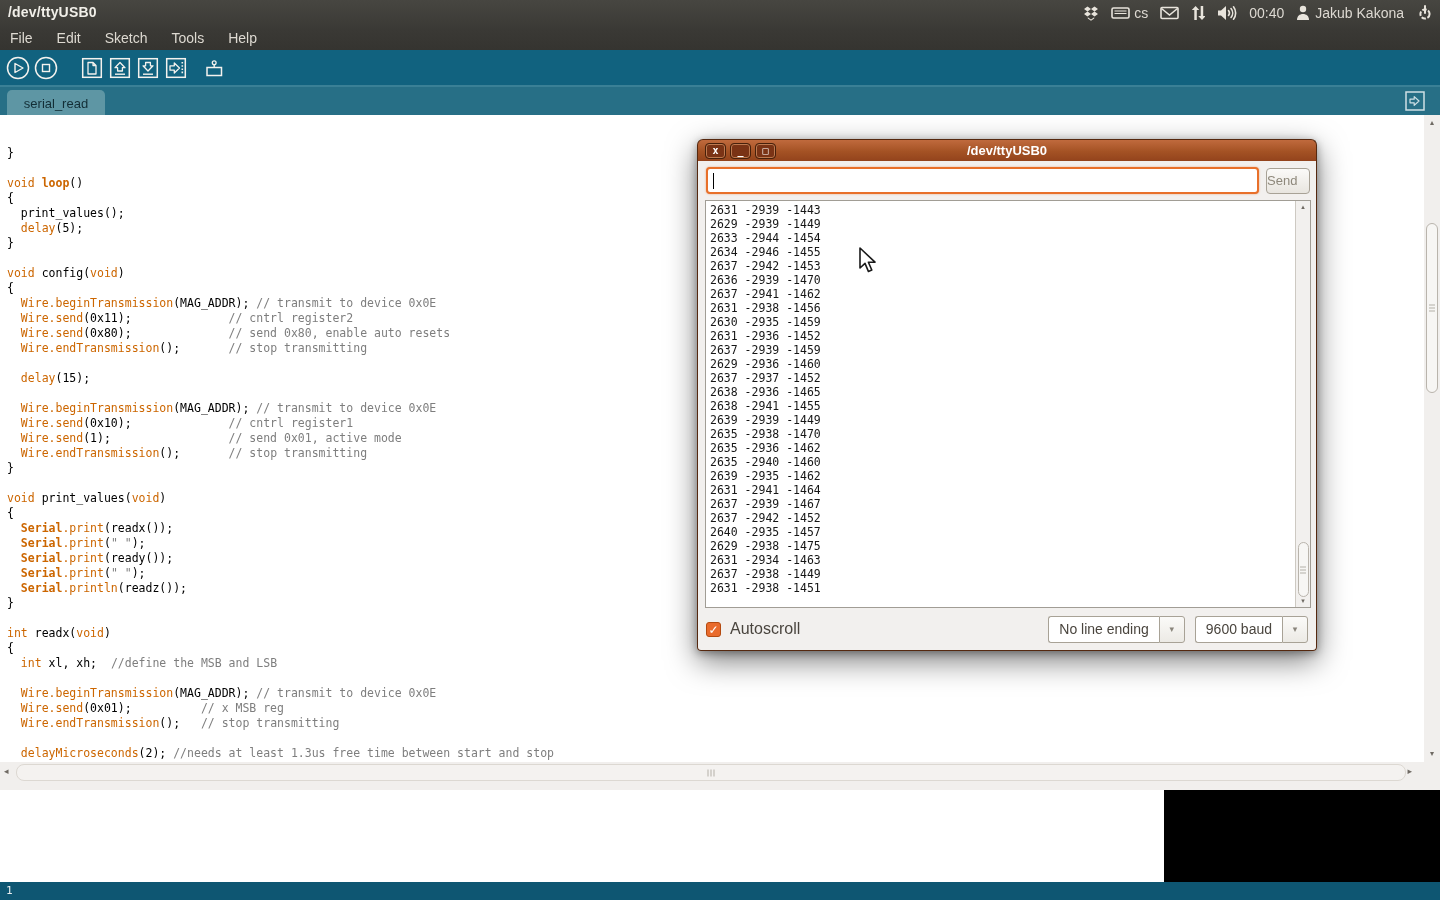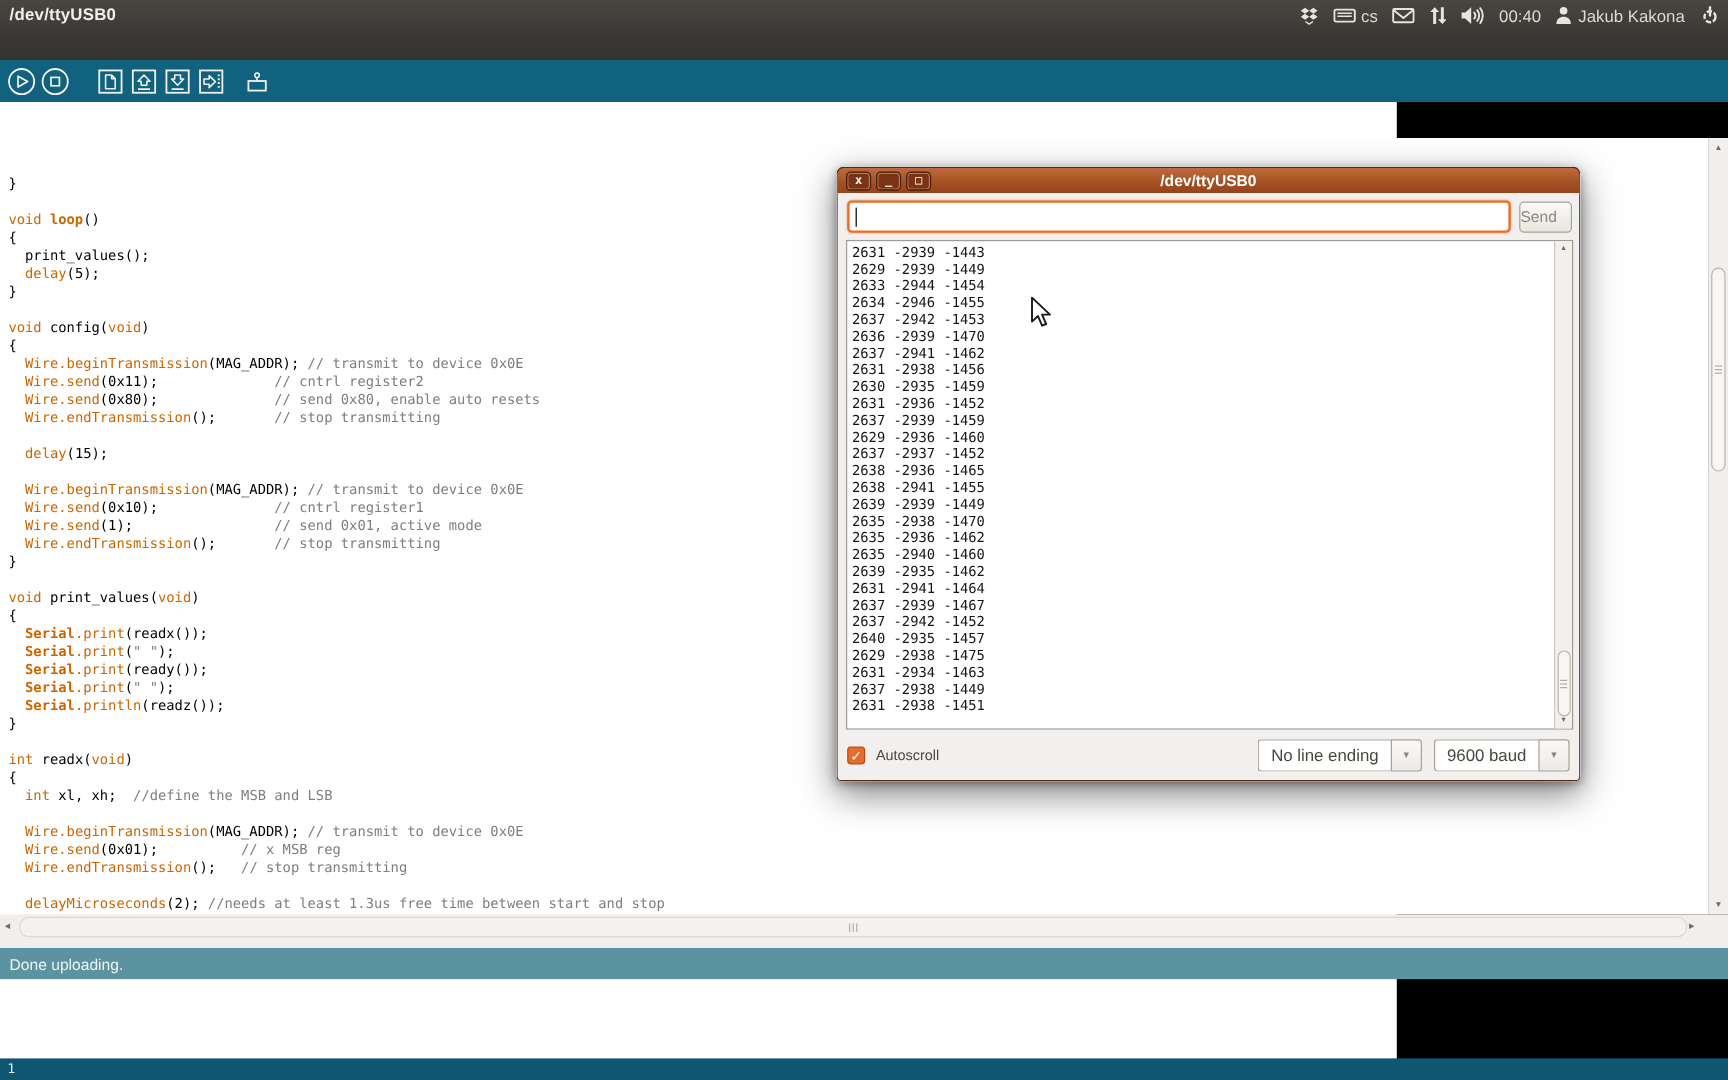--- a/index.html
+++ b/index.html
@@ -77,21 +77,21 @@
              border:1px solid #a8a296; border-radius:4px; color:#8e887b; font-size:13px; text-align:left; line-height:24px; }
   .sm-textarea { position:absolute; left:7px; top:39px; width:606px; height:408px; background:#fff; border:1px solid #a19d95; }
   .sm-lines { position:absolute; left:4px; top:2px; right:16px; bottom:0; overflow:hidden; color:#161616;
               font-family:"DejaVu Sans Mono", monospace; font-size:11.5px; line-height:14px; white-space:pre; }
   .sm-vscroll { position:absolute; right:0; top:0; width:15px; height:406px; background:#f2f0ee; border-left:1px solid #cdc9c2; }
   .sm-vscroll .arr { position:absolute; left:0; width:14px; text-align:center; color:#6f6a63; font-size:7px; line-height:10px; }
   .sm-vthumb { position:absolute; left:1.5px; top:341px; width:11px; height:55px; background:#f7f6f4; border:1px solid #b9b4ac; border-radius:6px; }
   .sm-bottom { position:absolute; left:0; bottom:0; width:618px; height:42px; display:flex; align-items:center; padding:0 8px; }
   .sm-check { width:15px; height:15px; background:#e96b2c; border:1px solid #b44a10; border-radius:3px;
               color:#fff; font-size:12px; line-height:14px; text-align:center; }
-  .sm-checklabel { margin-left:9px; font-size:12px; color:#4a453e; }
+  .sm-checklabel { margin-left:9px; font-size:16px; color:#4a453e; }
   .dd { display:flex; height:27px; }
   .dd-label { background:#fff; border:1px solid #a8a296; border-right:none; border-radius:3px 0 0 3px;
               font-size:14px; color:#4a453e; display:flex; align-items:center; padding:0 10px; }
   .dd-arrow { width:26px; background:linear-gradient(#fbfaf8,#eceae5); border:1px solid #a8a296; border-radius:0 3px 3px 0;
               color:#8a857c; font-size:9px; display:flex; align-items:center; justify-content:center; }
   .dd1 { margin-left:auto; }
   .dd2 { margin-left:10px;text-align:center; }
 
   .mouse { position:absolute; left:858px; top:247px; width:22px; height:30px; }
 </style>
@@ -141,20 +141,27 @@
           </svg>
         <span>Jakub Kakona</span>
       </span>
       <span>
         <svg width="18" height="18" viewBox="0 0 18 18">
             <circle cx="9" cy="10" r="4.6" fill="none" stroke="#e8e4dc" stroke-width="2" stroke-dasharray="4.5 1.6"></circle>
             <path d="M9 2v7" stroke="#e8e4dc" stroke-width="2" stroke-linecap="round"></path>
           </svg>
       </span>
     </div>
+    <div class="menubar">
+      <span class="menu-item">File</span>
+      <span class="menu-item">Edit</span>
+      <span class="menu-item">Sketch</span>
+      <span class="menu-item">Tools</span>
+      <span class="menu-item">Help</span>
+    </div>
   </div>
 
   <div class="toolbar">
     <div class="tbtn">
       <svg width="26" height="26" viewBox="0 0 26 26">
           <circle cx="13" cy="13" r="10.5" fill="none" stroke="#f4f2ee" stroke-width="1.5"></circle>
           <path d="M10 8.5 18 13l-8 4.5z" fill="none" stroke="#f4f2ee" stroke-width="1.4" stroke-linejoin="round"></path>
         </svg>
     </div>
     <div class="tbtn">
@@ -192,20 +199,29 @@
     </div>
     <div class="tbtn">
       <svg width="26" height="26" viewBox="0 0 26 26">
           <rect x="6" y="12.5" width="14.5" height="8" fill="none" stroke="#f4f2ee" stroke-width="1.5"></rect>
           <path d="M13.2 12.5V9.6" stroke="#f4f2ee" stroke-width="1.4"></path>
           <circle cx="13.2" cy="7.8" r="1.9" fill="none" stroke="#f4f2ee" stroke-width="1.3"></circle>
         </svg>
     </div>
   </div>
 
+  <div class="tabbar">
+    <div class="tab-active">serial_read</div>
+    <div class="tab-new">
+      <svg width="20" height="20" viewBox="0 0 20 20">
+          <rect x="1" y="1" width="18" height="18" fill="none" stroke="#cfe0e5" stroke-width="1.5"></rect>
+          <path d="M5 8.2h4.2V5.6L14 10l-4.8 4.4v-2.6H5z" fill="none" stroke="#cfe0e5" stroke-width="1.2" stroke-linejoin="round"></path>
+        </svg>
+    </div>
+  </div>
 
   <div class="editor">
     <div><div><span class="tk-p">}</span></div><div>&nbsp;</div><div><span class="tk-k">void </span><span class="tk-b">loop</span><span class="tk-p">()</span></div><div><span class="tk-p">{</span></div><div><span class="tk-p">  print_values();</span></div><div><span class="tk-p">  </span><span class="tk-k">delay</span><span class="tk-p">(5);</span></div><div><span class="tk-p">}</span></div><div>&nbsp;</div><div><span class="tk-k">void </span><span class="tk-p">config(</span><span class="tk-k">void</span><span class="tk-p">)</span></div><div><span class="tk-p">{</span></div><div><span class="tk-p">  </span><span class="tk-k">Wire.beginTransmission</span><span class="tk-p">(MAG_ADDR); </span><span class="tk-c">// transmit to device 0x0E</span></div><div><span class="tk-p">  </span><span class="tk-k">Wire.send</span><span class="tk-p">(0x11);              </span><span class="tk-c">// cntrl register2</span></div><div><span class="tk-p">  </span><span class="tk-k">Wire.send</span><span class="tk-p">(0x80);              </span><span class="tk-c">// send 0x80, enable auto resets</span></div><div><span class="tk-p">  </span><span class="tk-k">Wire.endTransmission</span><span class="tk-p">();       </span><span class="tk-c">// stop transmitting</span></div><div>&nbsp;</div><div><span class="tk-p">  </span><span class="tk-k">delay</span><span class="tk-p">(15);</span></div><div>&nbsp;</div><div><span class="tk-p">  </span><span class="tk-k">Wire.beginTransmission</span><span class="tk-p">(MAG_ADDR); </span><span class="tk-c">// transmit to device 0x0E</span></div><div><span class="tk-p">  </span><span class="tk-k">Wire.send</span><span class="tk-p">(0x10);              </span><span class="tk-c">// cntrl register1</span></div><div><span class="tk-p">  </span><span class="tk-k">Wire.send</span><span class="tk-p">(1);                 </span><span class="tk-c">// send 0x01, active mode</span></div><div><span class="tk-p">  </span><span class="tk-k">Wire.endTransmission</span><span class="tk-p">();       </span><span class="tk-c">// stop transmitting</span></div><div><span class="tk-p">}</span></div><div>&nbsp;</div><div><span class="tk-k">void </span><span class="tk-p">print_values(</span><span class="tk-k">void</span><span class="tk-p">)</span></div><div><span class="tk-p">{</span></div><div><span class="tk-p">  </span><span class="tk-b">Serial</span><span class="tk-k">.print</span><span class="tk-p">(readx());</span></div><div><span class="tk-p">  </span><span class="tk-b">Serial</span><span class="tk-k">.print</span><span class="tk-p">(</span><span class="tk-s">" "</span><span class="tk-p">);</span></div><div><span class="tk-p">  </span><span class="tk-b">Serial</span><span class="tk-k">.print</span><span class="tk-p">(ready());</span></div><div><span class="tk-p">  </span><span class="tk-b">Serial</span><span class="tk-k">.print</span><span class="tk-p">(</span><span class="tk-s">" "</span><span class="tk-p">);</span></div><div><span class="tk-p">  </span><span class="tk-b">Serial</span><span class="tk-k">.println</span><span class="tk-p">(readz());</span></div><div><span class="tk-p">}</span></div><div>&nbsp;</div><div><span class="tk-k">int</span><span class="tk-p"> readx(</span><span class="tk-k">void</span><span class="tk-p">)</span></div><div><span class="tk-p">{</span></div><div><span class="tk-p">  </span><span class="tk-k">int</span><span class="tk-p"> xl, xh;  </span><span class="tk-c">//define the MSB and LSB</span></div><div>&nbsp;</div><div><span class="tk-p">  </span><span class="tk-k">Wire.beginTransmission</span><span class="tk-p">(MAG_ADDR); </span><span class="tk-c">// transmit to device 0x0E</span></div><div><span class="tk-p">  </span><span class="tk-k">Wire.send</span><span class="tk-p">(0x01);          </span><span class="tk-c">// x MSB reg</span></div><div><span class="tk-p">  </span><span class="tk-k">Wire.endTransmission</span><span class="tk-p">();   </span><span class="tk-c">// stop transmitting</span></div><div>&nbsp;</div><div><span class="tk-p">  </span><span class="tk-k">delayMicroseconds</span><span class="tk-p">(2); </span><span class="tk-c">//needs at least 1.3us free time between start and stop</span></div><div>&nbsp;</div></div>
   </div>
 
   <div class="vscroll">
     <div class="arr" style="top:2px">▴</div>
     <div class="vthumb">
         <span class="grip">
           <i></i>
@@ -221,23 +237,20 @@
     <div class="hthumb">
         <span class="hgrip">
           <i></i>
           <i></i>
           <i></i>
         </span>
       </div>
     <div class="arr" style="right:28px">▸</div>
   </div>
 
-  <div class="statusbar">
-    <span>Done uploading.</span>
-  </div>
   <div class="bottomstrip">
     <span>1</span>
   </div>
 
   <div class="smwin">
     <div class="sm-titlebar">
       <div class="sm-btns">
         <div class="sm-btn">x</div>
         <div class="sm-btn">_</div>
         <div class="sm-btn">□</div>

